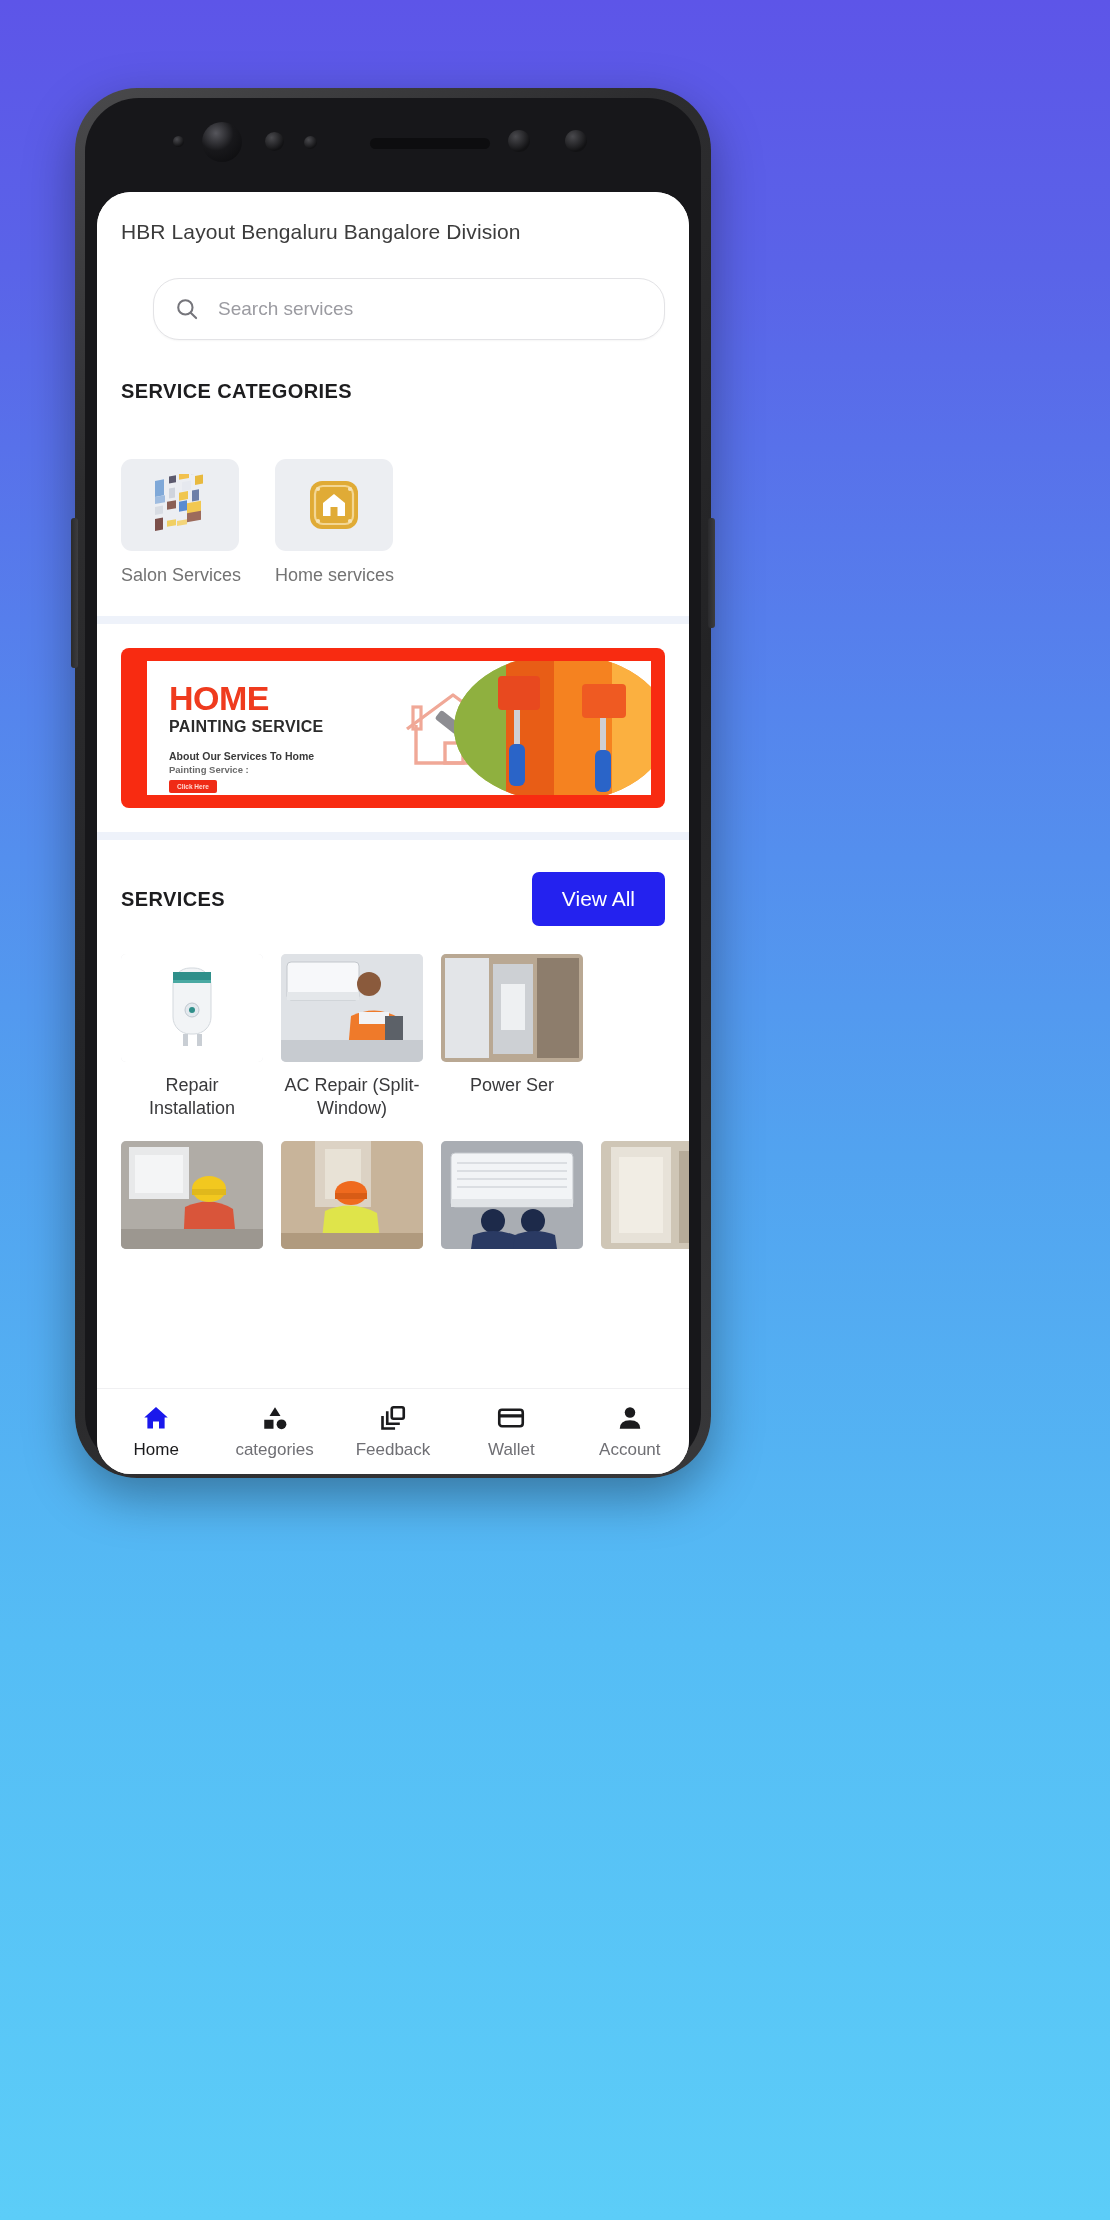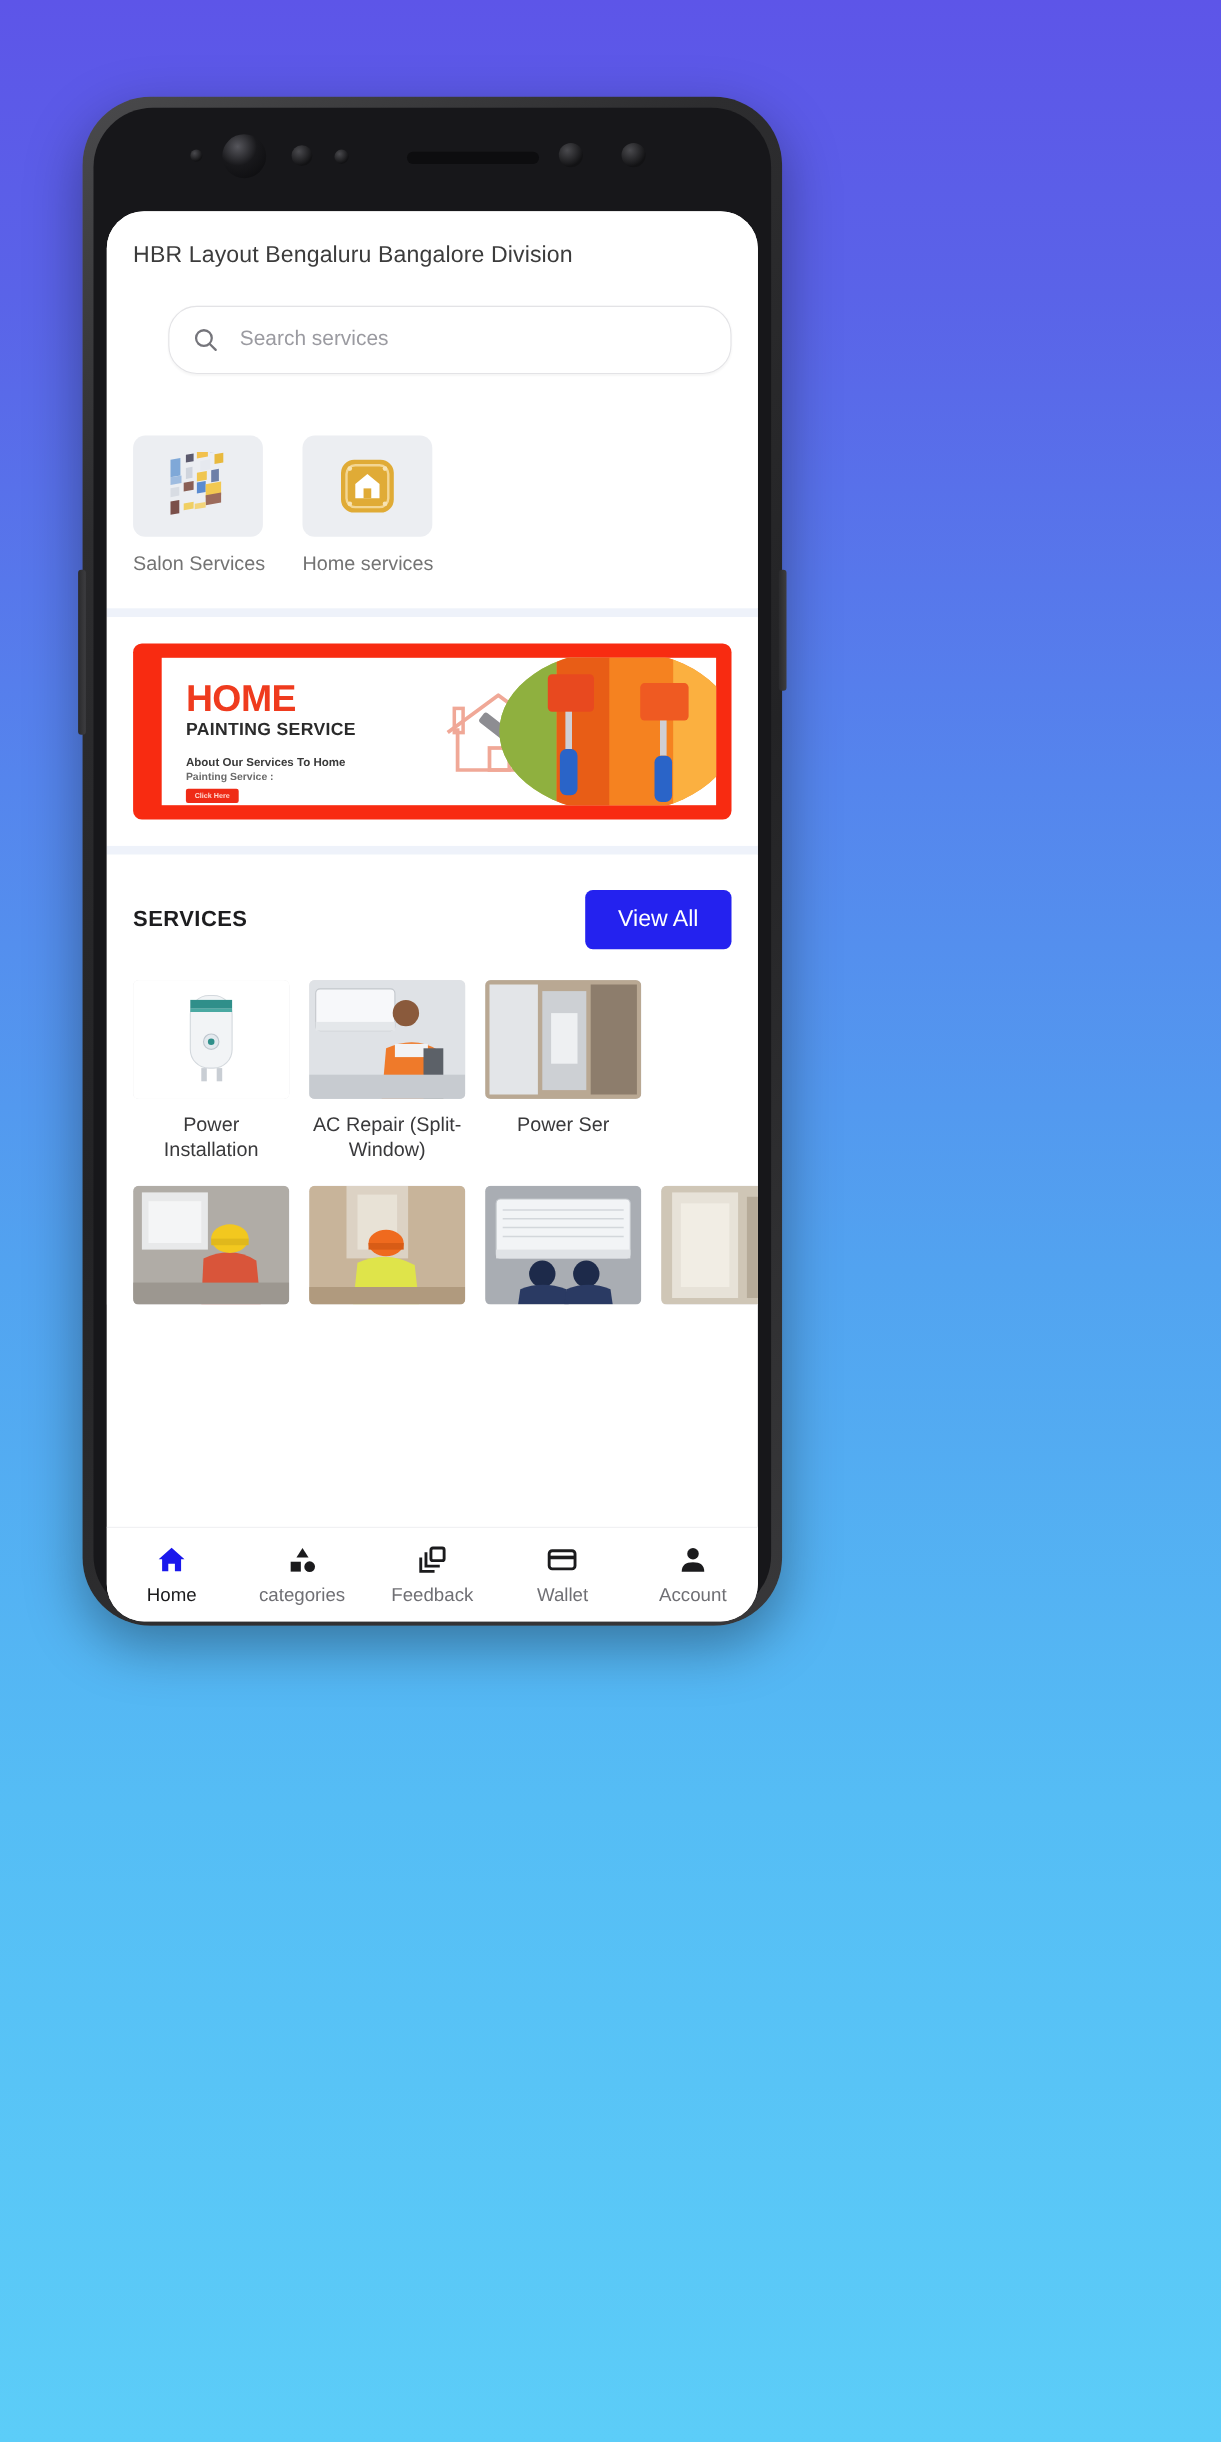--- a/index.html
+++ b/index.html
@@ -292,20 +292,21 @@
       <div id="search-wrap">
         <div id="search-box">
           <svg id="search-icon" viewBox="0 0 24 24" fill="none">
             <circle cx="10.5" cy="10.5" r="6.6" stroke="#75757b" stroke-width="1.9"></circle>
             <line x1="15.4" y1="15.4" x2="20.4" y2="20.4" stroke="#75757b" stroke-width="1.9" stroke-linecap="round"></line>
           </svg>
           <input id="search-input" type="text" placeholder="Search services" style="">
         </div>
       </div>
 
+      <div class="section-title" id="cat-title">SERVICE CATEGORIES</div>
 
       <div id="cat-row">
 
         <div class="cat-item">
           <div class="cat-tile">
             <svg width="62" height="62" viewBox="0 0 62 62">
               <rect x="6" y="8" width="9" height="16" fill="#7fa8d8" transform="skewY(-10)"></rect>
               <rect x="6" y="24" width="10" height="7" fill="#9fbce0" transform="skewY(-10)"></rect>
               <rect x="20" y="6" width="7" height="7" fill="#5c5a6e" transform="skewY(-10)"></rect>
               <rect x="30" y="5" width="10" height="6" fill="#f2c14e" transform="skewY(-10)"></rect>
@@ -415,21 +416,21 @@
               <rect width="142" height="108" fill="#ffffff"></rect>
               <rect x="52" y="14" width="38" height="66" rx="17" fill="#f2f4f6" stroke="#d3d8dd" stroke-width="1"></rect>
               <rect x="52" y="18" width="38" height="8" fill="#2f8f8a"></rect>
               <rect x="52" y="26" width="38" height="3" fill="#4aa9a2"></rect>
               <circle cx="71" cy="56" r="7" fill="#e3e9ee" stroke="#bfc7cf" stroke-width="1"></circle>
               <circle cx="71" cy="56" r="3" fill="#2f8f8a"></circle>
               <rect x="62" y="80" width="5" height="12" fill="#c9ced4"></rect>
               <rect x="76" y="80" width="5" height="12" fill="#c9ced4"></rect>
             </svg>
           </div>
-          <div class="svc-name">Power Installation</div>
+          <div class="svc-name">Repair Installation</div>
         </div>
 
 
         <div class="svc-card">
           <div class="svc-img">
             <svg width="142" height="108" viewBox="0 0 142 108">
               <rect width="142" height="108" fill="#dfe2e6"></rect>
               <rect x="6" y="8" width="72" height="38" rx="4" fill="#f7f8fa" stroke="#c3c7cc"></rect>
               <rect x="6" y="38" width="72" height="8" fill="#e4e7ea"></rect>
               <circle cx="88" cy="30" r="12" fill="#8a5a3c"></circle>

